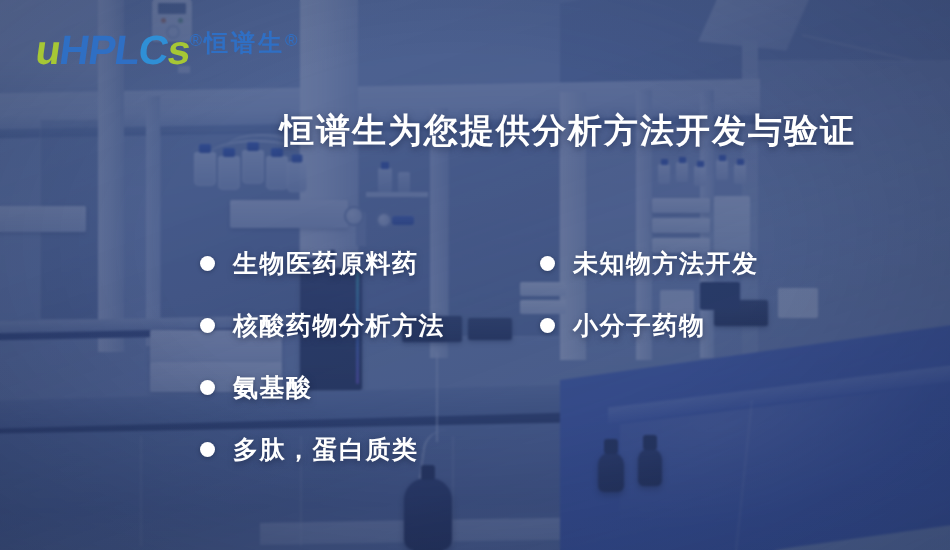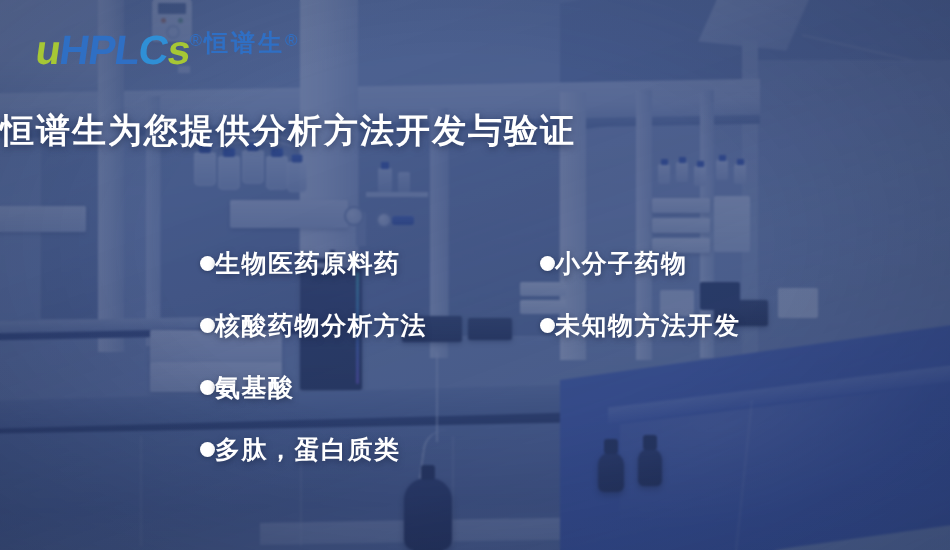--- a/index.html
+++ b/index.html
@@ -225,32 +225,32 @@
   .lg-u{color:#a6c735;}
   .lg-hpl{color:#2f6fc4;}
   .lg-c{color:#2f8fd6;}
   .lg-s{color:#a6c735;}
   .logo-r{font-size:17px;color:#2f6fc4;margin-top:2px;font-weight:normal;}
   .logo-cn{font-size:24px;font-weight:bold;color:#2f6fc4;letter-spacing:3px;
     margin-left:2px;margin-top:1px;}
   .logo-r2{font-size:17px;color:#2f6fc4;margin-top:2px;font-weight:normal;}
 
   
-  .headline{position:absolute;left:0;top:108px;width:856px;text-align:left;
+  .headline{position:absolute;left:0;top:108px;width:856px;text-align:right;
     font-size:34px;font-weight:bold;color:#ffffff;letter-spacing:2px;
     text-shadow:0 2px 7px rgba(18,28,56,.55);}
 
   
   .cols{position:absolute;left:0;top:232px;width:950px;display:flex;}
   .col-left{width:330px;margin-left:200px;}
   .col-right{width:330px;margin-left:10px;}
   .bullet-row{display:flex;align-items:center;height:62px;}
   .dot{width:15px;height:15px;border-radius:50%;background:#ffffff;flex:0 0 auto;
     box-shadow:0 1px 4px rgba(18,28,56,.45);}
-  .bullet-txt{font-size:25px;font-weight:bold;color:#ffffff;
+  .bullet-txt{margin-left:18px;font-size:25px;font-weight:bold;color:#ffffff;
     letter-spacing:1.5px;text-shadow:0 2px 6px rgba(18,28,56,.55);white-space:nowrap;}
 </style>
 </head>
 <body>
 
 <div class="stage">
 
   <div class="bg">
     <div class="wall"></div>
     <div class="ceiling"></div>
@@ -392,23 +392,23 @@
         </div>
         <div class="bullet-row">
           <span class="dot"></span>
           <span class="bullet-txt">多肽，蛋白质类</span>
         </div>
       </div>
 
       <div class="col-right">
         <div class="bullet-row">
           <span class="dot"></span>
+          <span class="bullet-txt">未知物方法开发</span>
+        </div>
+        <div class="bullet-row">
+          <span class="dot"></span>
           <span class="bullet-txt">小分子药物</span>
-        </div>
-        <div class="bullet-row">
-          <span class="dot"></span>
-          <span class="bullet-txt">未知物方法开发</span>
         </div>
       </div>
 
     </div>
   </div>
 </div>
 
 </body></html>

